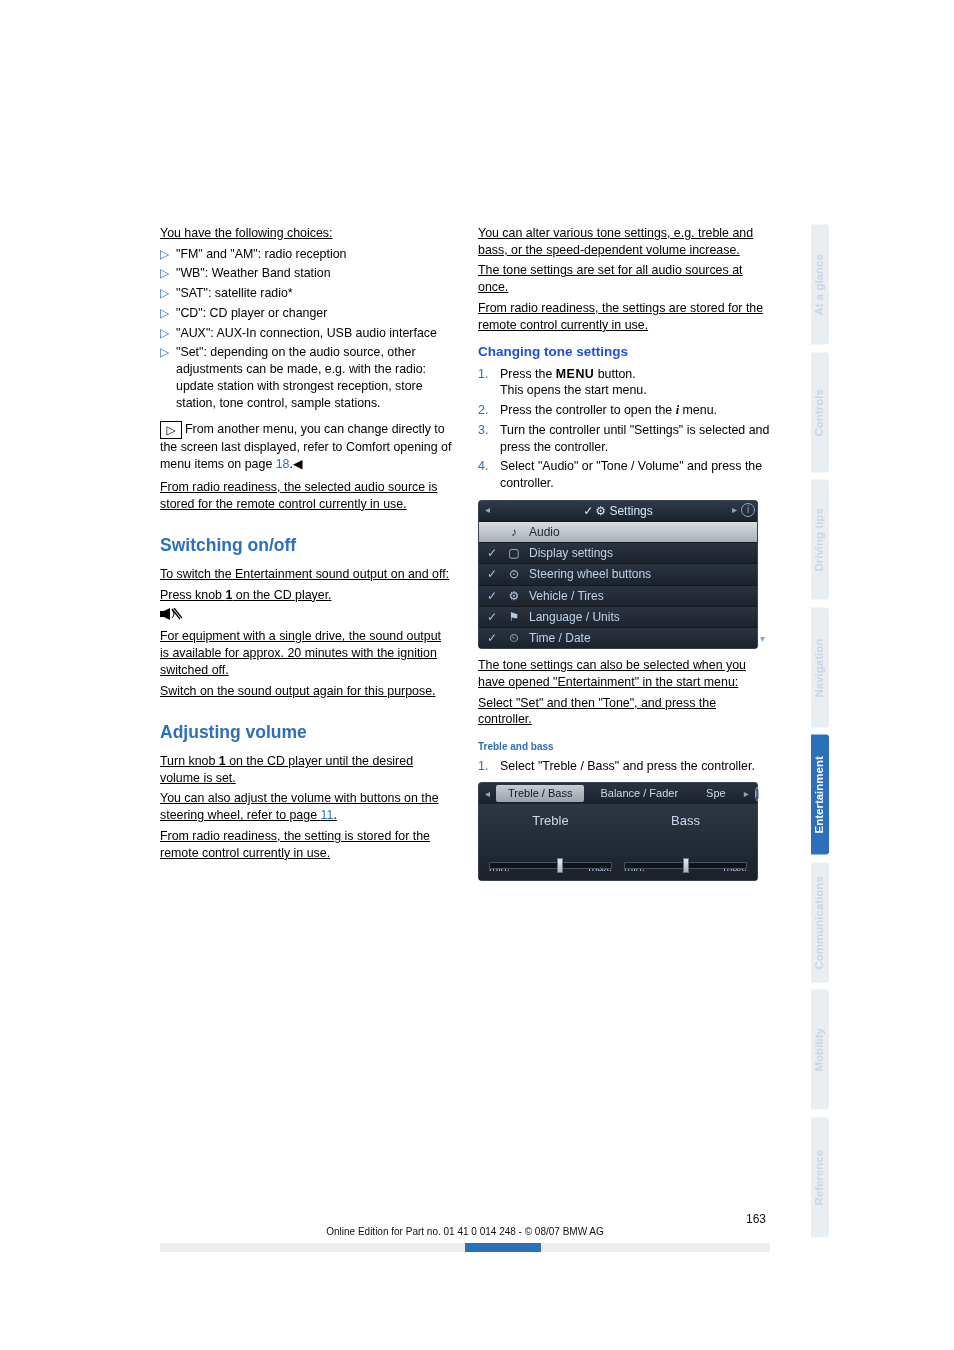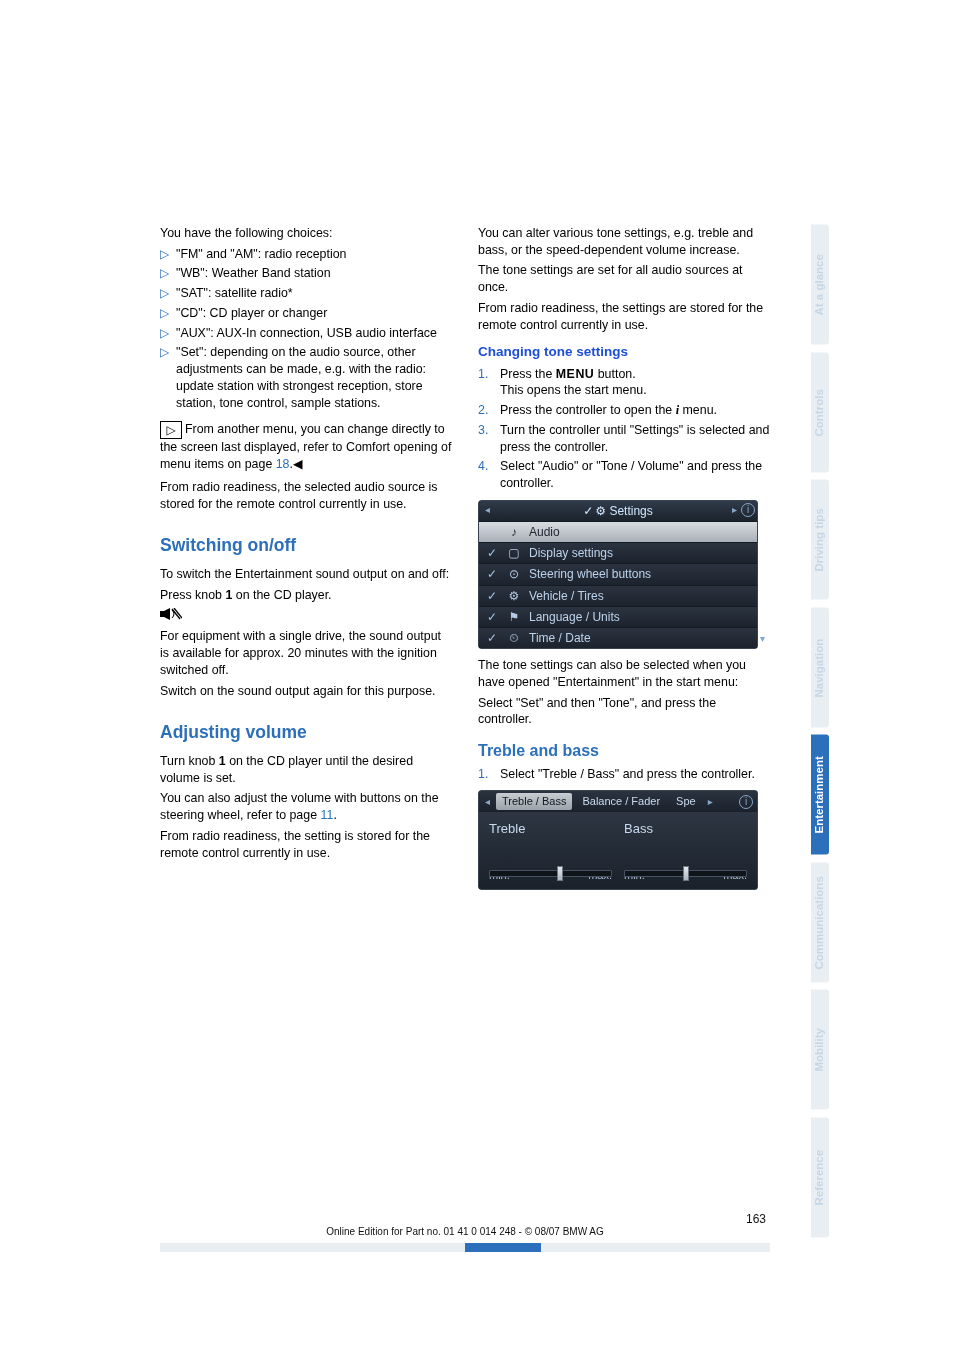--- a/index.html
+++ b/index.html
@@ -19,21 +19,21 @@
   }
   .cols {
     display: flex;
     gap: 26px;
   }
   .col {
     width: 292px;
     font-size: 12.4px;
     line-height: 1.35;
   }
-  .col p { margin-bottom: 4px; }
+  .col p { margin-bottom: 4px; text-decoration: underline; }
   ul.bullets { list-style: none; margin: 4px 0 10px 0; }
   ul.bullets > li { margin: 3px 0 3px 0; padding-left: 16px; position: relative; }
   ul.bullets > li::before {
     content: "▷";
     position: absolute;
     left: 0; top: 0;
     color: #2c6fbb;
     font-size: 12px;
   }
   .note {
@@ -59,21 +59,21 @@
   }
   h2.section.first-right { margin-top: 0; }
   h3.subhead {
     color: #1d4ed8;
     font-size: 13.5px;
     font-weight: bold;
     margin: 10px 0 4px 0;
   }
   h4.subsub {
     color: #2c6fbb;
-    font-size: 16px;
+    font-size: 10px;
     font-weight: bold;
     margin: 12px 0 4px 0;
   }
   ol.steps { list-style: none; margin: 4px 0 8px 0; }
   ol.steps > li { padding-left: 22px; position: relative; margin: 3px 0; }
   ol.steps > li > .num {
     position: absolute; left: 0; top: 0;
     color: #2c6fbb; font-weight: normal;
   }
   .menu-word { font-family: Arial, sans-serif; font-weight: bold; letter-spacing: 0.5px; }
@@ -145,21 +145,21 @@
   .shot2 .tabbar {
     display: flex; align-items: center;
     background: linear-gradient(#2b3340, #1a212b);
     padding: 2px 4px;
     gap: 4px;
     position: relative;
     color: #c8daee;
     font-size: 11px;
   }
   .shot2 .tab {
-    padding: 1px 6px;
+    padding: 1px 12px;
     border-radius: 2px;
     white-space: nowrap;
   }
   .shot2 .tab.active {
     background: linear-gradient(#c7cdd2, #9aa2aa);
     color: #101820;
   }
   .shot2 .tab-arrow { color: #8aa7c7; font-size: 10px; padding: 0 2px; }
   .shot2 .badge-i {
     width: 14px; height: 14px;
@@ -168,21 +168,21 @@
   }
   .shot2 .body {
     background: linear-gradient(#2d3642, #1a212b);
     padding: 8px 10px 6px 10px;
     display: grid;
     grid-template-columns: 1fr 1fr;
     column-gap: 12px;
     row-gap: 26px;
     color: #c8daee;
   }
-  .shot2 .label-cell { font-size: 13px; }
+  .shot2 .label-cell { font-size: 13px; text-align: center; }
   .slider-wrap { position: relative; height: 22px; }
   .slider-track {
     position: absolute; left: 0; right: 0; top: 6px; height: 7px;
     background: #0f1419; border: 1px solid #455363; border-radius: 1px;
   }
   .slider-thumb {
     position: absolute; top: 2px; width: 6px; height: 15px;
     background: linear-gradient(#e4e9ee, #aeb6bf);
     border: 1px solid #6c7682;
   }

